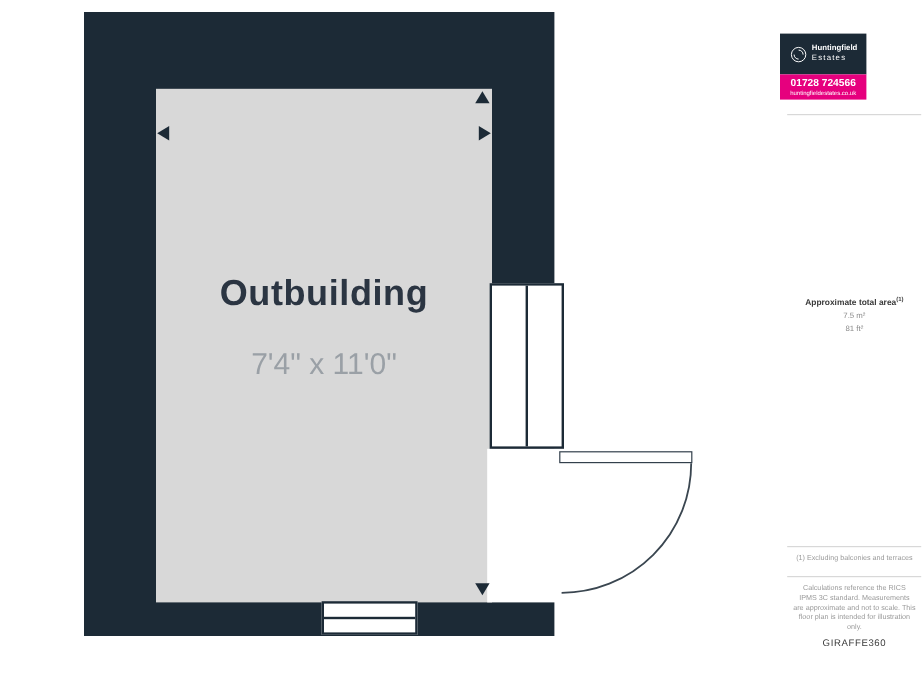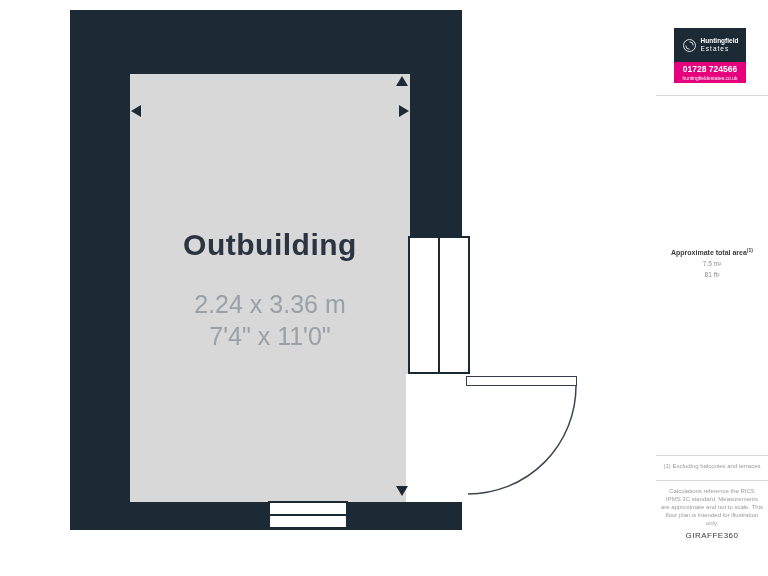--- a/index.html
+++ b/index.html
@@ -31,21 +31,21 @@
   .window-bottom .rail{position:absolute;left:0;top:50%;width:100%;height:2px;background:#1c2a36;transform:translateY(-50%);}
 
   
   .arr{position:absolute;width:0;height:0;}
   .arr-left{left:131px;top:105px;border-top:6px solid transparent;border-bottom:6px solid transparent;border-right:10px solid #1c2a36;}
   .arr-right{left:399px;top:105px;border-top:6px solid transparent;border-bottom:6px solid transparent;border-left:10px solid #1c2a36;}
   .arr-up{left:396px;top:76px;border-left:6px solid transparent;border-right:6px solid transparent;border-bottom:10px solid #1c2a36;}
   .arr-down{left:396px;top:486px;border-left:6px solid transparent;border-right:6px solid transparent;border-top:10px solid #1c2a36;}
 
   
-  .logo-box{position:absolute;left:674px;top:28px;width:72px;}
+  .logo-box{position:absolute;left:650px;top:28px;width:72px;}
   .logo-top{background:#1c2a36;height:34px;display:flex;align-items:center;justify-content:center;gap:4px;padding:0 3px;box-sizing:border-box;}
   .logo-name{color:#fff;font-size:6.5px;line-height:8px;font-weight:bold;}
   .logo-name .sub{font-weight:normal;letter-spacing:1px;}
   .logo-phone{background:#e6007e;color:#fff;font-size:8.5px;font-weight:bold;text-align:center;padding:2px 0 1px;}
   .logo-web{background:#e6007e;color:#fff;font-size:5px;text-align:center;padding:0 0 2px;}
 
   .divider{position:absolute;left:656px;width:112px;height:1px;background:#d8d8d8;}
   .div1{top:95px;} .div2{top:455px;} .div3{top:480px;}
 
   .area-block{position:absolute;left:656px;top:247px;width:112px;text-align:center;}
@@ -78,21 +78,20 @@
     <div class="rail"></div>
   </div>
 
   <div class="arr arr-left"></div>
   <div class="arr arr-right"></div>
   <div class="arr arr-up"></div>
   <div class="arr arr-down"></div>
 
   <div class="room-text">
     <div class="room-name">Outbuilding</div>
-    <div class="room-dim">2.24 x 3.36 m</div>
     <div class="room-dim">7'4" x 11'0"</div>
   </div>
 
   <div class="logo-box">
     <div class="logo-top">
       <svg width="15" height="15" viewBox="0 0 20 20">
         <g stroke="#fff" stroke-width="1.1" fill="none">
           <path d="M10 2 A8 8 0 0 1 18 10"></path>
           <path d="M18 10 A8 8 0 0 1 10 18"></path>
           <path d="M10 18 A8 8 0 0 1 2 10"></path>

